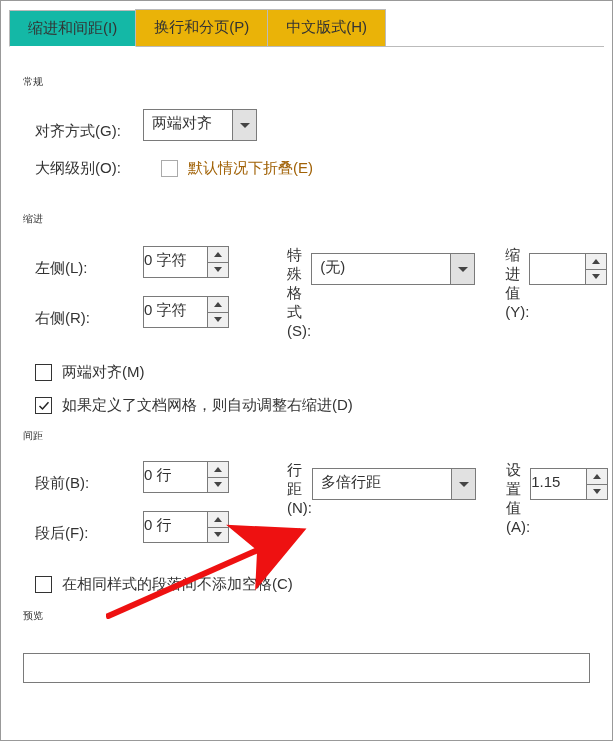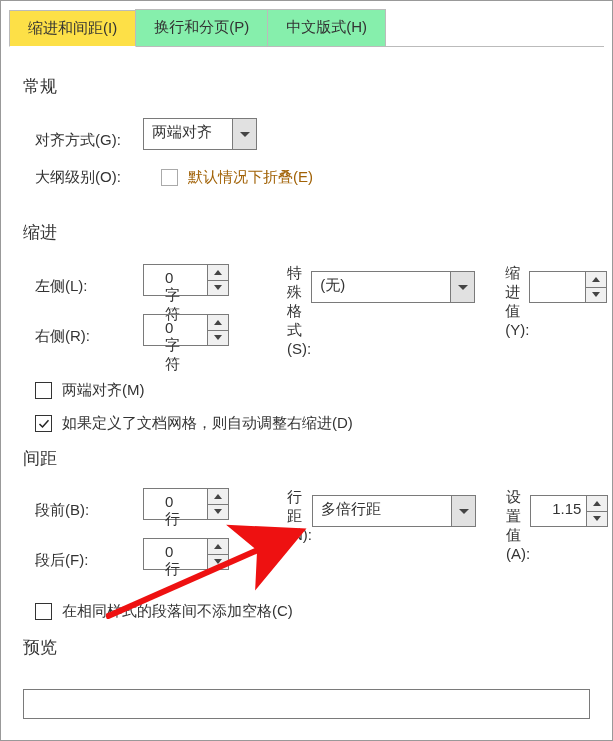--- a/index.html
+++ b/index.html
@@ -21,36 +21,36 @@
   }
   .tabs {
     display: flex;
     border-bottom: 1px solid #bbb;
     margin: 8px 8px 0 8px;
   }
   .tab {
     padding: 8px 18px;
     border: 1px solid #bbb;
     border-bottom: none;
-    background: #86efac;
+    background: #eab308;
     margin-right: -1px;
     cursor: pointer;
     font-size: 15px;
   }
   .tab.active {
-    background: #fde047;
+    background: #14b8a6;
     position: relative;
     top: 1px;
     border-bottom: 1px solid #fff;
   }
   .content {
     padding: 18px 22px 10px 22px;
   }
   .section-title {
-    font-size: 17px;
+    font-size: 10px;
     margin: 10px 0 20px 0;
   }
   .row {
     display: flex;
     align-items: flex-end;
     margin-bottom: 18px;
   }
   .label {
     width: 120px;
     padding-left: 12px;
@@ -108,21 +108,21 @@
   }
   .disabled-text { color: #a16207; }
   .spinner-wrap {
     display: inline-flex;
     align-items: stretch;
     height: 32px;
   }
   .spinner-input {
     border: 1px solid #7a7a7a;
     border-right: none;
-    padding: 4px 21px;
+    padding: 4px 0;
     height: 32px;
     width: 64px;
     font-size: 15px;
   }
   .spinner-btns {
     display: flex;
     flex-direction: column;
     border: 1px solid #7a7a7a;
     width: 22px;
     background: #f0f0f0;

